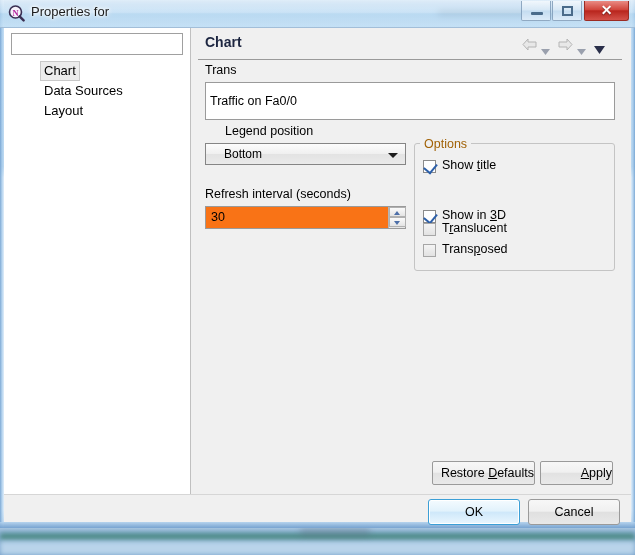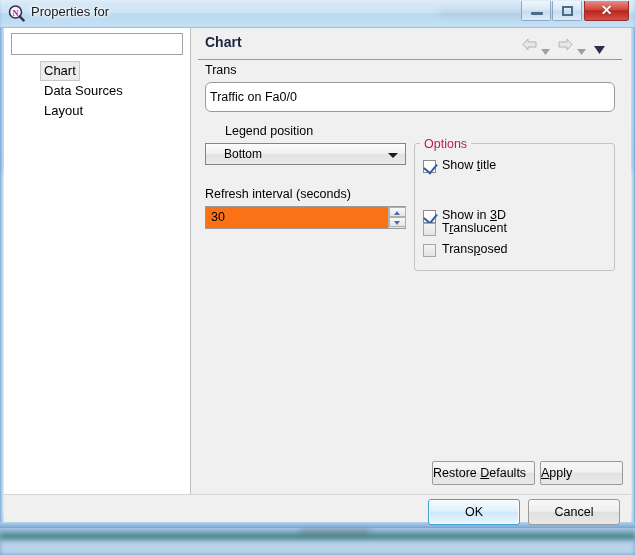--- a/index.html
+++ b/index.html
@@ -181,21 +181,21 @@
     position: absolute;
     border: 1px solid #9a9a9a;
     background: #fff;
     box-sizing: border-box;
     font-family: "Liberation Sans", sans-serif;
     font-size: 12.5px;
     color: #000;
     padding: 0 4px;
     outline: none;
   }
-  #title-input { left: 13px; top: 21px; width: 410px; height: 30px; border-radius: 6px; }
+  #title-input { left: 13px; top: 21px; width: 410px; height: 38px; }
 
   
   #combo-legend {
     position: absolute; left: 13px; top: 82px; width: 201px; height: 22px;
     border: 1px solid #858585;
     background: linear-gradient(180deg,#fcfcfc 0%, #f0f0f0 48%, #e3e3e3 52%, #eaeaea 100%);
     box-sizing: border-box;
     cursor: default;
   }
   #combo-legend-text {
@@ -254,21 +254,21 @@
     position: absolute; left: 222px; top: 82px;
     width: 201px; height: 128px;
     border: 1px solid #c4c4c4;
     border-radius: 3px;
     box-sizing: border-box;
   }
   #options-legend {
     position: absolute; left: 228px; top: 76px;
     background: #f0f0f0;
     padding: 0 4px;
-    font-size: 12.5px; color: #be185d;
+    font-size: 12.5px; color: #a16207;
   }
   .check-row {
     position: absolute; left: 9px;
     height: 21px; width: 185px;
     cursor: default;
   }
   .cb {
     position: absolute; left: 0; top: 3px;
     width: 13px; height: 13px;
     border: 1px solid #8b8b8b;
@@ -298,24 +298,24 @@
     border: 1px solid #9a9a9a;
     border-radius: 2px;
     background: linear-gradient(180deg,#f7f7f7 0%, #f0f0f0 46%, #e2e2e2 52%, #e9e9e9 100%);
     font-family: "Liberation Sans", sans-serif;
     font-size: 12.5px;
     color: #000;
     text-align: center;
     box-sizing: border-box;
     cursor: default;
     line-height: 1;
-    display: flex; align-items: center; justify-content: flex-start;
+    display: flex; align-items: center; justify-content: flex-end;
   }
   #btn-restore { left: 240px; top: 433px; width: 103px; height: 24px; }
-  #btn-apply   { left: 348px; top: 433px; width: 83px;  height: 24px; }
+  #btn-apply   { left: 348px; top: 433px; width: 73px;  height: 24px; }
 
   #button-bar {
     position: absolute; left: 0; top: 466px;
     width: 627px; height: 28px;
     background: #f0f0f0;
     border-top: 1px solid #d6d6d6;
     box-sizing: border-box;
   }
   #btn-ok {
     position: absolute; left: 424px; top: 4px; width: 92px; height: 26px;

